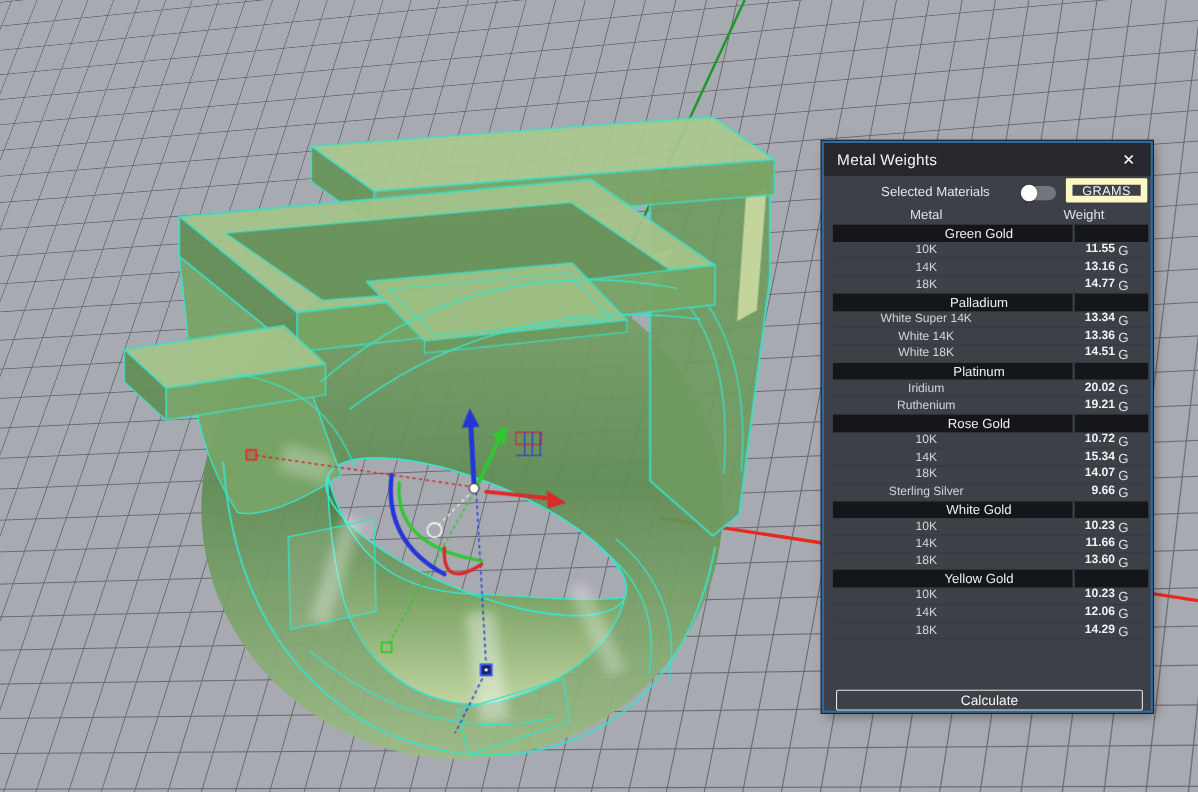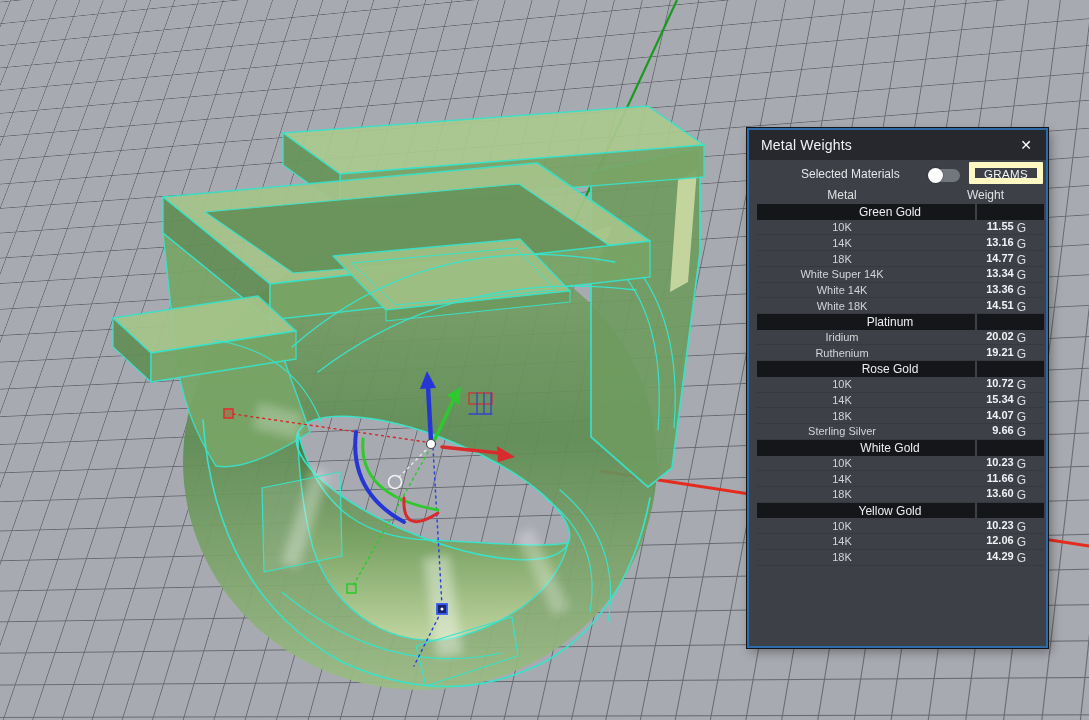--- a/index.html
+++ b/index.html
@@ -221,20 +221,25 @@
             <span class="unit">G</span>
           </span>
         </div>
         <div class="row value">
           <span class="c1">18K</span>
           <span class="c2">
             <span class="num">14.77</span>
             <span class="unit">G</span>
           </span>
         </div>
+        <div class="row section">
+          <span class="c1">Palladium</span>
+          <span class="gap"></span>
+          <span class="c2"></span>
+        </div>
         <div class="row value">
           <span class="c1">White Super 14K</span>
           <span class="c2">
             <span class="num">13.34</span>
             <span class="unit">G</span>
           </span>
         </div>
         <div class="row value">
           <span class="c1">White 14K</span>
           <span class="c2">
@@ -348,14 +353,15 @@
         </div>
         <div class="row value">
           <span class="c1">18K</span>
           <span class="c2">
             <span class="num">14.29</span>
             <span class="unit">G</span>
           </span>
         </div>
       </div>
 
+    <button class="calc">Calculate</button>
   </div>
 </div>
 
 </body></html>

